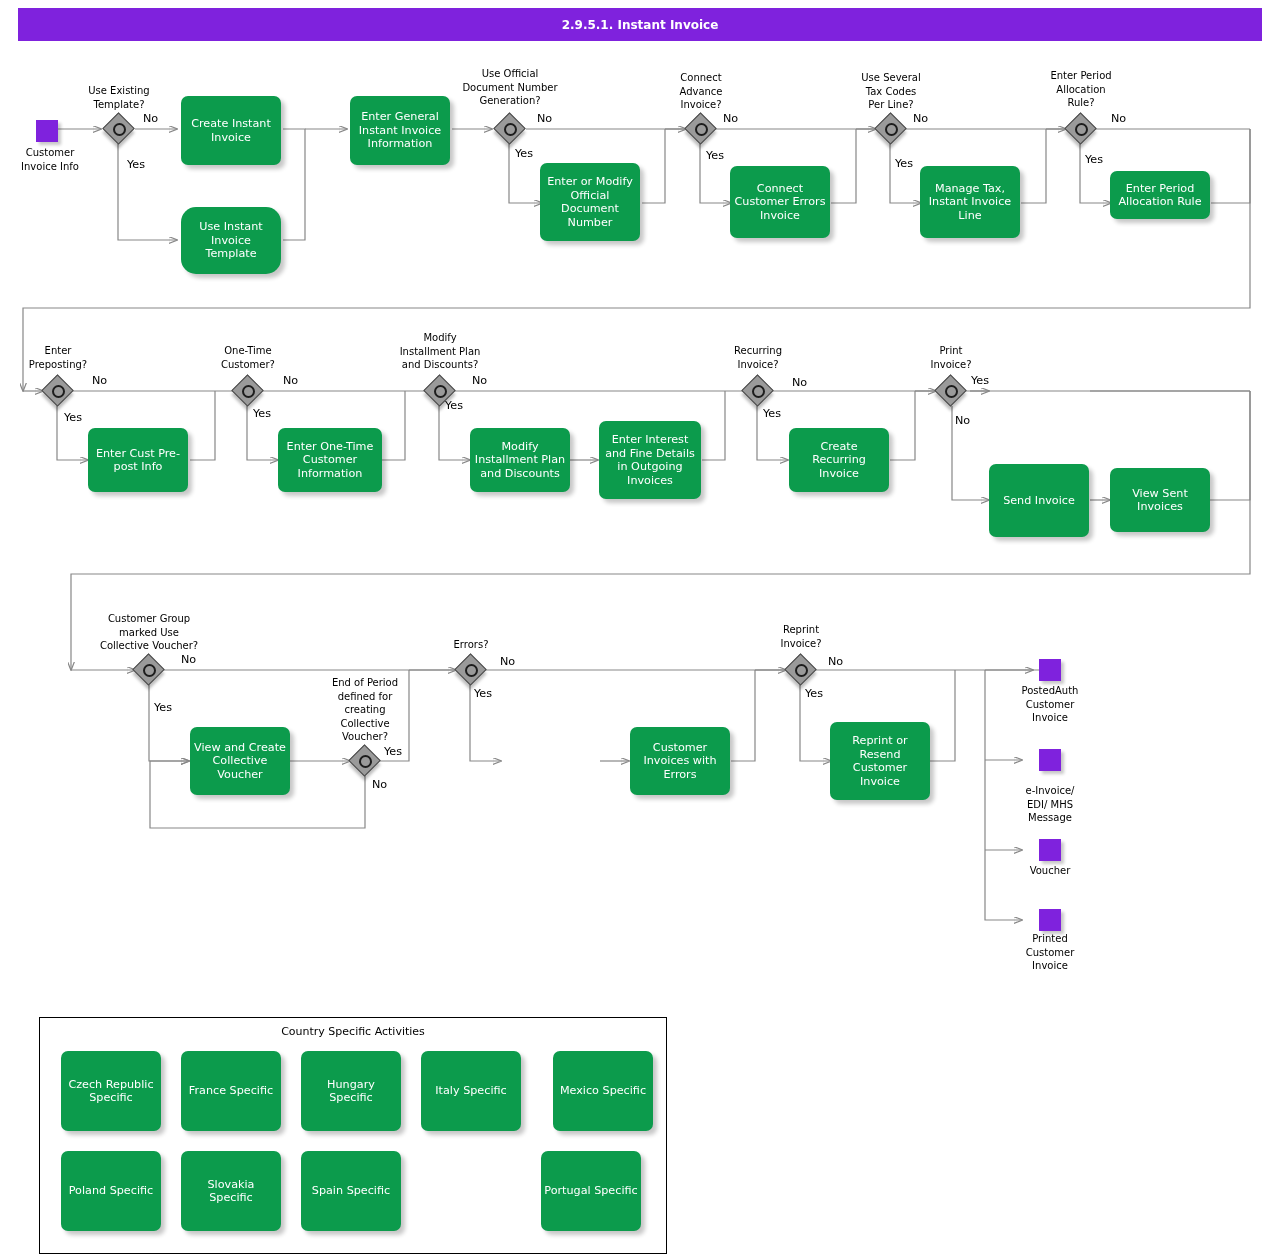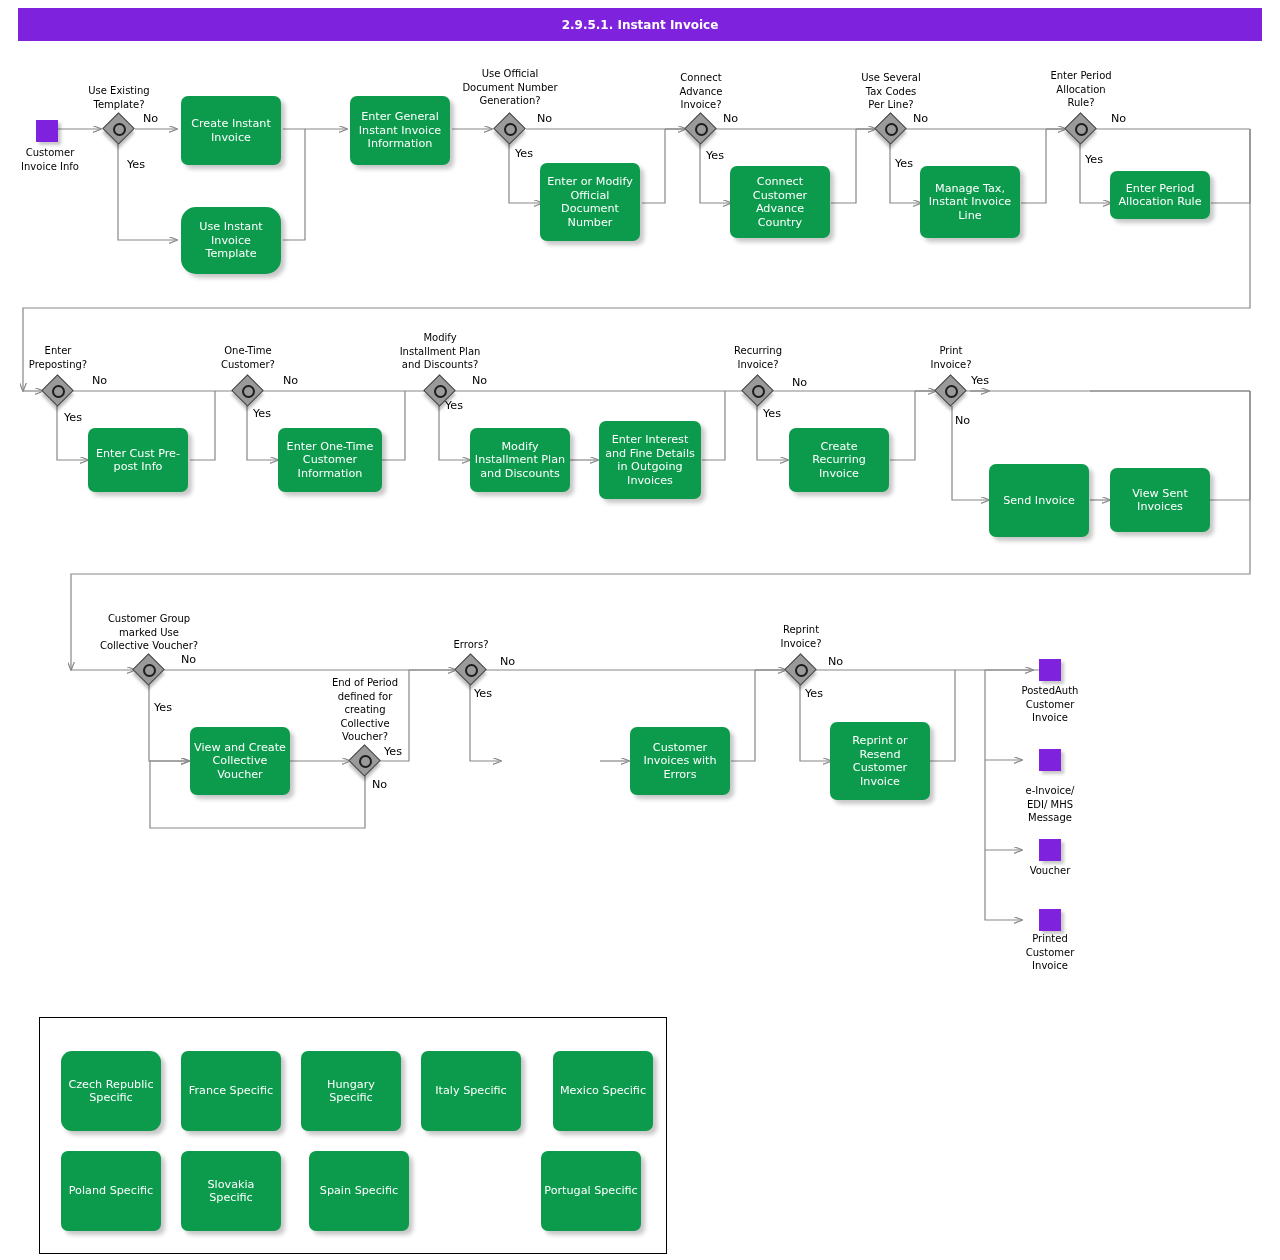--- a/index.html
+++ b/index.html
@@ -194,21 +194,21 @@
     <div class="dia"></div>
     <div class="ring"></div>
   </div>
   <div class="lbl" style="left:641px;top:71px;width:120px;">Connect
 Advance
 Invoice?</div>
   <div class="yn" style="left:723px;top:112px;">No</div>
   <div class="yn" style="left:706px;top:149px;">Yes</div>
   <div class="task" style="left:730px;top:166px;width:100px;height:72px;">Connect
 Customer
-Advance Country</div>
+Errors Invoice</div>
 
   <div class="gw" style="left:876px;top:114px;">
     <div class="dia"></div>
     <div class="ring"></div>
   </div>
   <div class="lbl" style="left:831px;top:71px;width:120px;">Use Several
 Tax Codes
 Per Line?</div>
   <div class="yn" style="left:913px;top:112px;">No</div>
   <div class="yn" style="left:895px;top:157px;">Yes</div>
@@ -353,28 +353,29 @@
 
   <div class="dataobj" style="left:1039px;top:839px;"></div>
   <div class="lbl" style="left:1000px;top:864px;width:100px;">Voucher</div>
 
   <div class="dataobj" style="left:1039px;top:909px;"></div>
   <div class="lbl" style="left:1000px;top:932px;width:100px;">Printed
 Customer
 Invoice</div>
 
   <div class="csgroup">
-
-    <div class="cstask" style="left:21px;top:33px;border-radius:11px;">Czech Republic
+    <div class="cstitle">Country Specific Activities</div>
+
+    <div class="cstask" style="left:21px;top:33px;">Czech Republic
 Specific</div>
     <div class="cstask" style="left:141px;top:33px;">France Specific</div>
     <div class="cstask" style="left:261px;top:33px;">Hungary Specific</div>
     <div class="cstask" style="left:381px;top:33px;">Italy Specific</div>
     <div class="cstask" style="left:513px;top:33px;">Mexico Specific</div>
 
     <div class="cstask" style="left:21px;top:133px;">Poland Specific</div>
     <div class="cstask" style="left:141px;top:133px;">Slovakia
 Specific</div>
-    <div class="cstask" style="left:261px;top:133px;margin-left:8px;">Spain Specific</div>
+    <div class="cstask" style="left:261px;top:133px;">Spain Specific</div>
     <div class="cstask" style="left:501px;top:133px;">Portugal Specific</div>
   </div>
 
 </div>
 
 </body></html>

